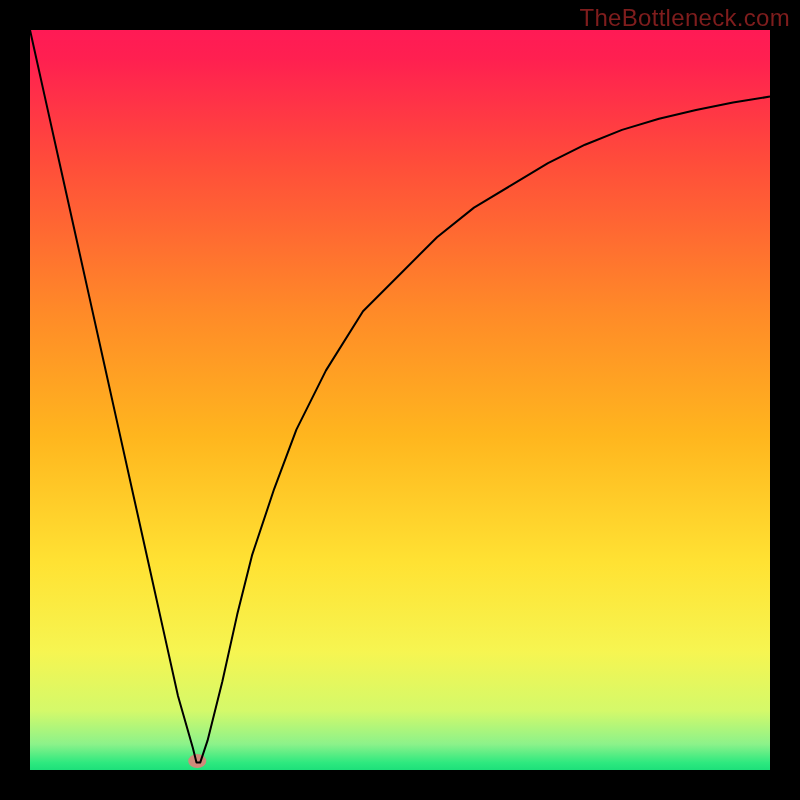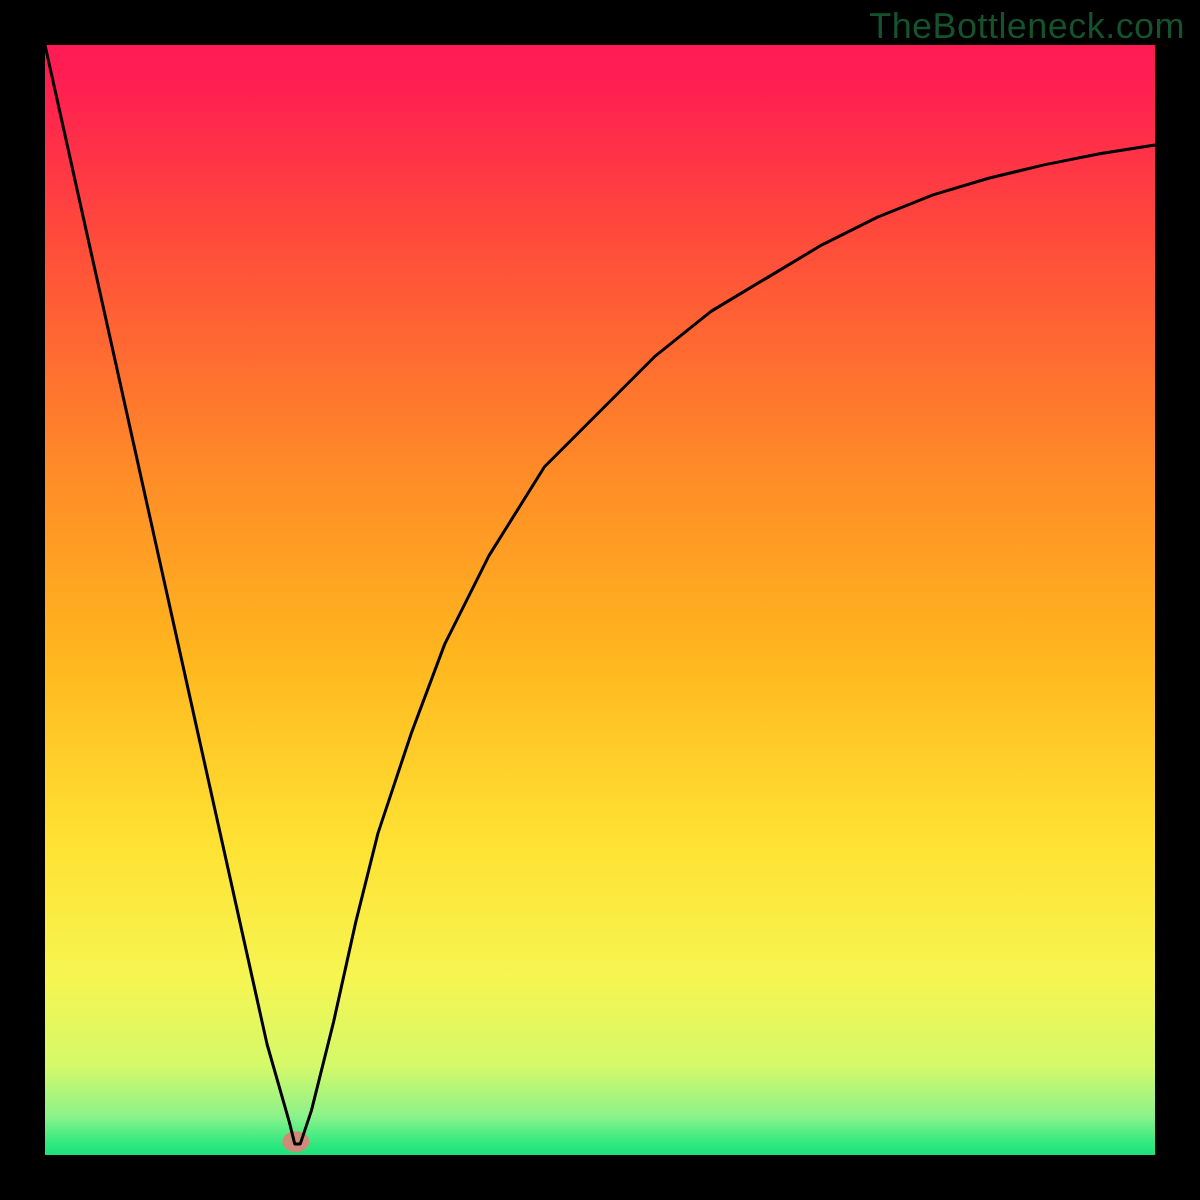--- a/index.html
+++ b/index.html
@@ -14,21 +14,21 @@
     position: relative;
     width: 800px;
     height: 800px;
   }
   .watermark {
     position: absolute;
     top: 4px;
     right: 10px;
     font-size: 24px;
     font-weight: 500;
-    color: #14532d;
+    color: #7f1d1d;
     letter-spacing: 0.3px;
     z-index: 10;
   }
   svg.chart-svg {
     position: absolute;
     inset: 0;
     width: 800px;
     height: 800px;
     display: block;
   }

